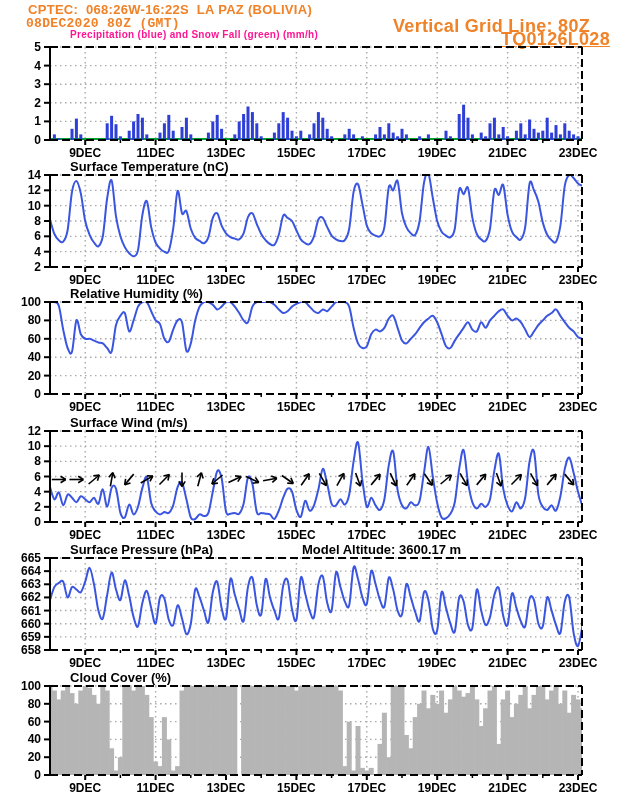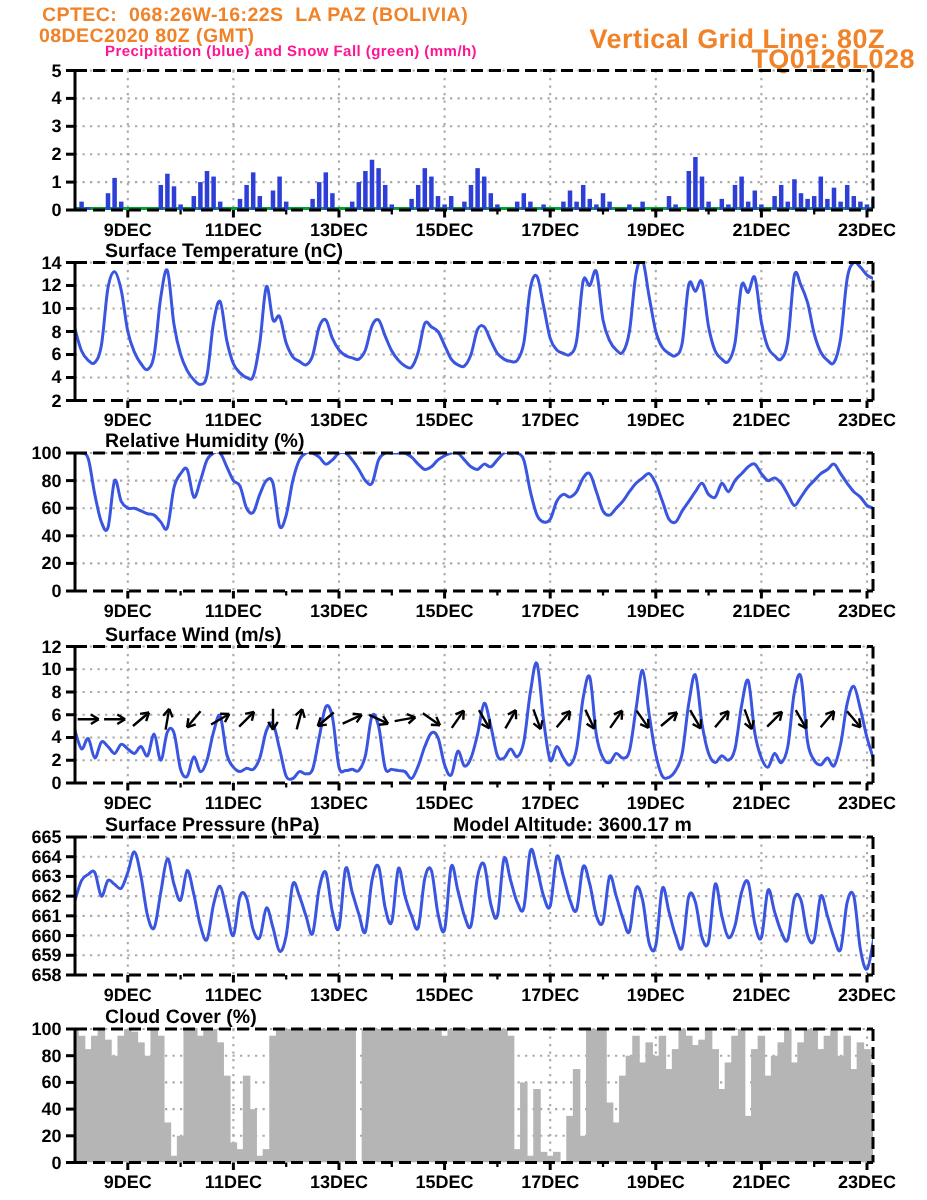--- a/index.html
+++ b/index.html
@@ -10,24 +10,24 @@
   .magenta{color:#ff1493;}
   .right{position:absolute;white-space:pre;font-size:18px;letter-spacing:0.3px;text-align:right;}
   svg text{font-family:"Liberation Sans","DejaVu Sans",sans-serif;font-weight:bold;fill:#000;}
   .ptitle{position:absolute;font-size:10px;letter-spacing:0.3px;white-space:pre;}
 </style>
 </head>
 <body>
 
 <div class="page">
   <div class="hline orange" style="left:28px;top:2px;">CPTEC:  068:26W-16:22S  LA PAZ (BOLIVIA)</div>
-  <div class="hline orange" style="left:26px;top:16px;">08DEC2020 80Z (GMT)</div>
+  <div class="hline orange" style="left:26px;top:16px;font-family:Liberation Mono, monospace;">08DEC2020 80Z (GMT)</div>
   <div class="right orange" style="right:28px;top:16px;">Vertical Grid Line: 80Z</div>
   <div class="ptitle magenta" style="left:70px;top:29px;">Precipitation (blue) and Snow Fall (green) (mm/h)</div>
-  <div class="right orange" style="right:8px;top:29px;">TQ0126L028</div>
+  <div class="right orange" style="right:8px;top:29px;text-decoration:underline;">TQ0126L028</div>
   <svg id="plot" width="618" height="800" style="position: absolute; left: 0px; top: 0px;">
       <g>
         <clipPath id="clip0">
           <rect x="50" y="47" width="532" height="93"></rect>
         </clipPath>
         <line x1="50" y1="121.4" x2="582" y2="121.4" stroke="#a9a9a9" stroke-width="1.4" stroke-dasharray="1.5 3.5"></line>
         <line x1="50" y1="102.8" x2="582" y2="102.8" stroke="#a9a9a9" stroke-width="1.4" stroke-dasharray="1.5 3.5"></line>
         <line x1="50" y1="84.2" x2="582" y2="84.2" stroke="#a9a9a9" stroke-width="1.4" stroke-dasharray="1.5 3.5"></line>
         <line x1="50" y1="65.6" x2="582" y2="65.6" stroke="#a9a9a9" stroke-width="1.4" stroke-dasharray="1.5 3.5"></line>
         <line x1="50" y1="47" x2="582" y2="47" stroke="#a9a9a9" stroke-width="1.4" stroke-dasharray="1.5 3.5"></line>

